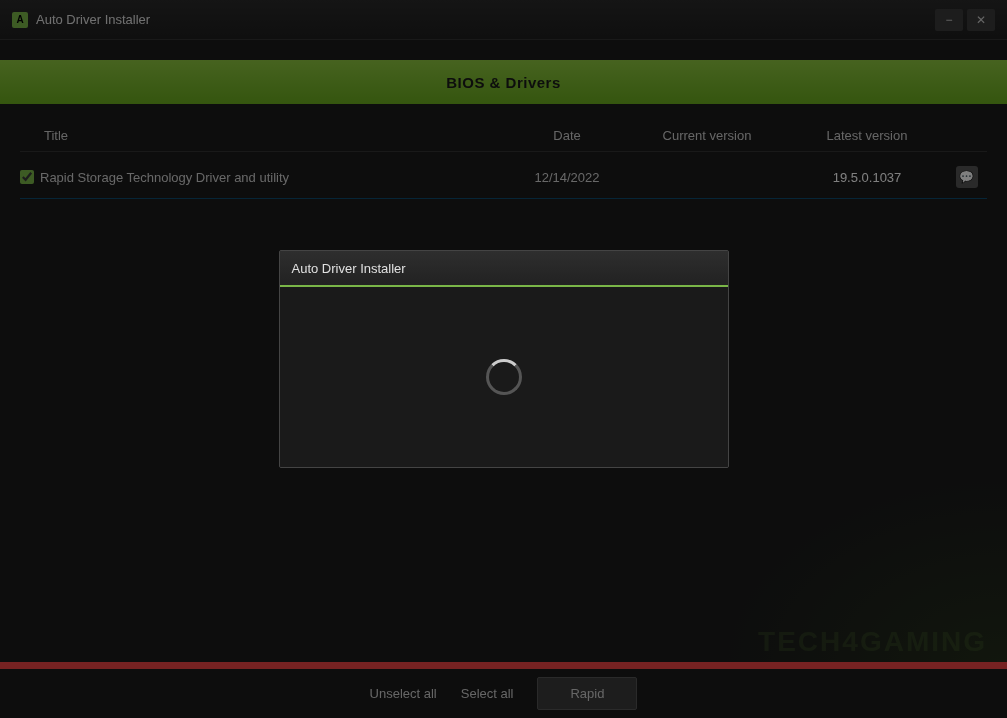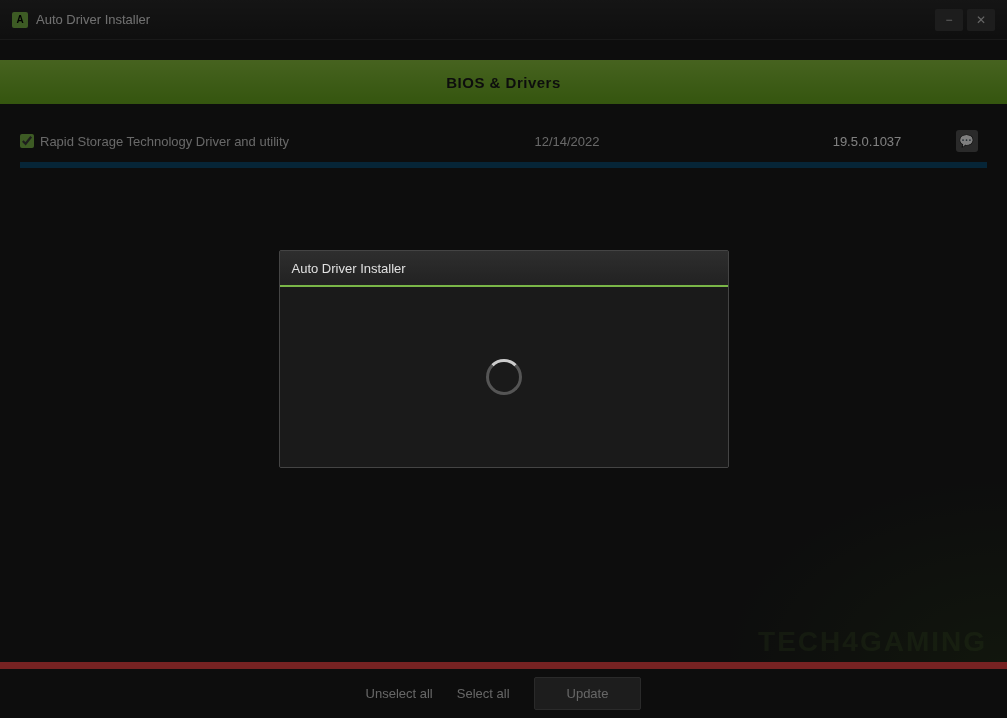--- a/index.html
+++ b/index.html
@@ -128,21 +128,21 @@
 
     .col-action {
       width: 40px;
     }
 
     
     .driver-row {
       display: flex;
       align-items: center;
       padding: 10px 0;
-      border-bottom: 6px solid #0c4a6e;
+      border-bottom: 1px solid #0c4a6e;
     }
 
     .driver-checkbox-area {
       display: flex;
       align-items: center;
       flex: 1;
       gap: 6px;
     }
 
     .driver-checkbox {
@@ -345,20 +345,27 @@
     <button class="title-btn close">✕</button>
   </div>
 </div>
 
 <div class="green-bar">
   <span>BIOS &amp; Drivers</span>
 </div>
 
 <div class="main-content">
 
+  <div class="column-headers">
+    <div class="col-title">Title</div>
+    <div class="col-date">Date</div>
+    <div class="col-current">Current version</div>
+    <div class="col-latest">Latest version</div>
+    <div class="col-action"></div>
+  </div>
 
   <div class="driver-row">
     <div class="driver-checkbox-area">
       <input type="checkbox" class="driver-checkbox" checked="" style="">
       <span class="driver-name">Rapid Storage Technology Driver and utility</span>
     </div>
     <div class="driver-date">12/14/2022</div>
     <div class="driver-current"></div>
     <div class="driver-latest">19.5.0.1037</div>
     <div class="driver-icon-btn">
@@ -383,14 +390,14 @@
       <div class="installing-content">
         <div class="spinner"></div>
       </div>
     </div>
   </div>
 </div>
 
 <div class="bottom-bar">
   <button class="bottom-link">Unselect all</button>
   <button class="bottom-link">Select all</button>
-  <button class="update-btn">Update</button>
+  <button class="update-btn">Rapid</button>
 </div>
 
 </body></html>

